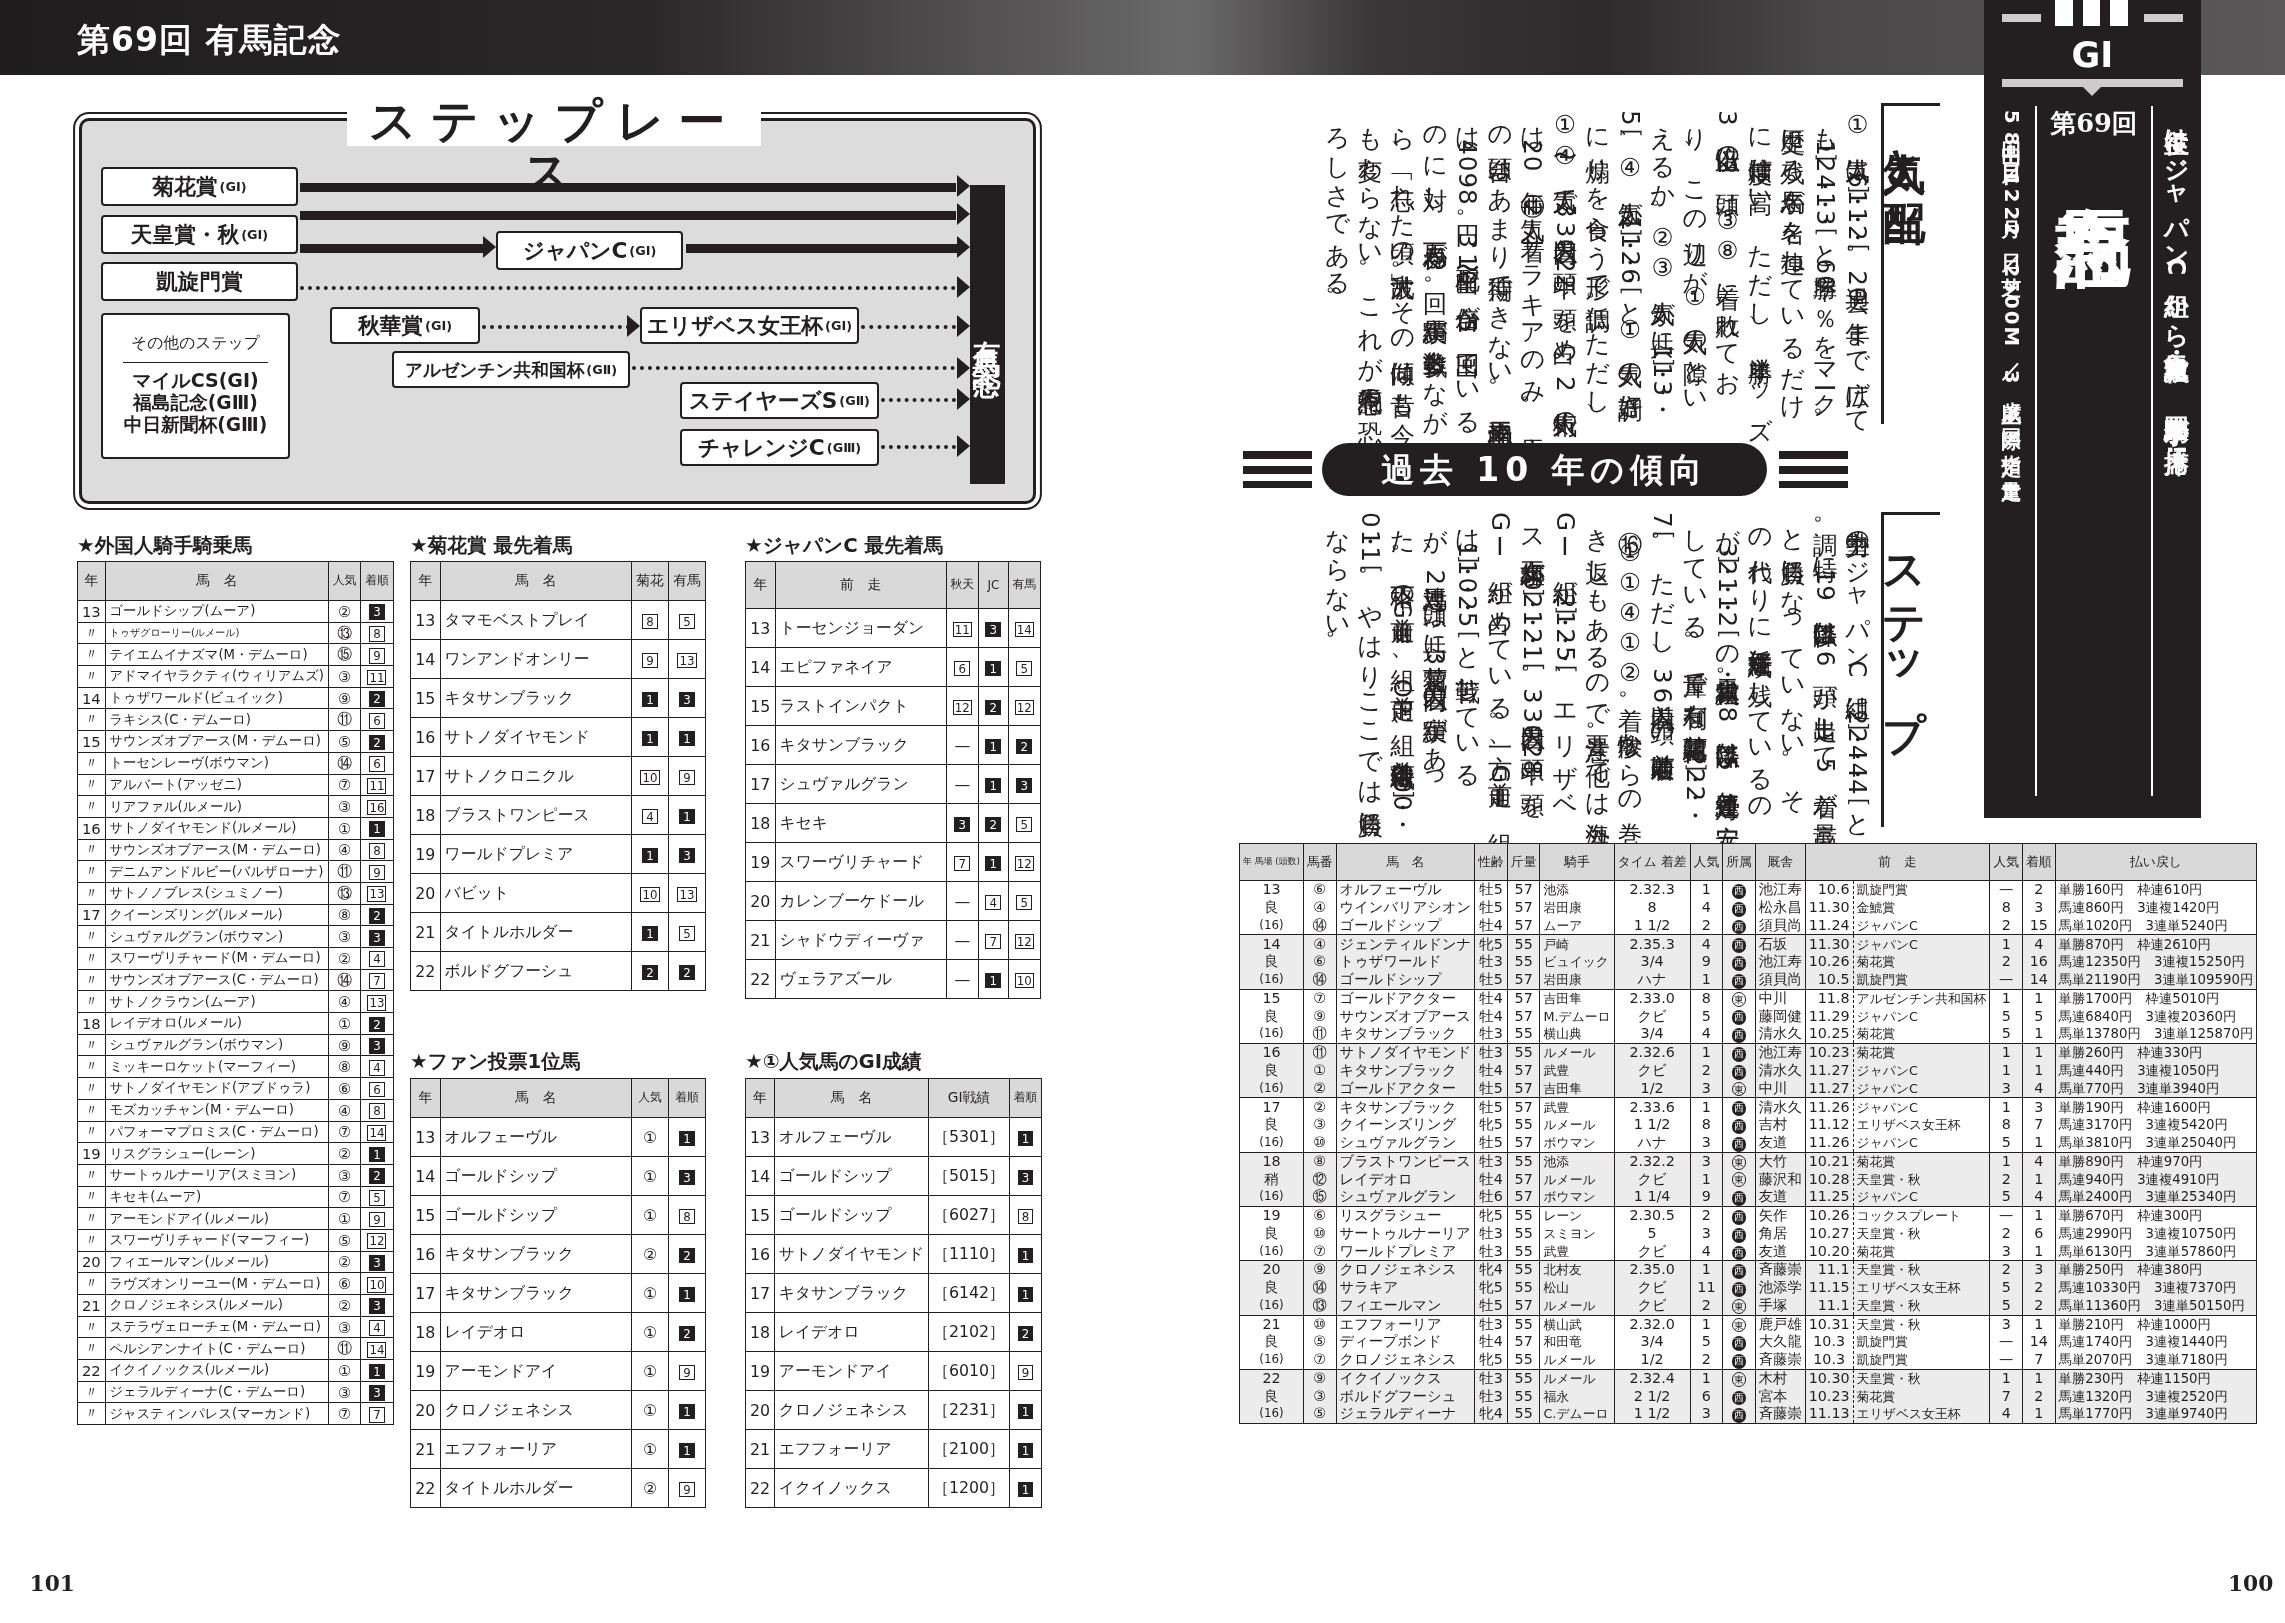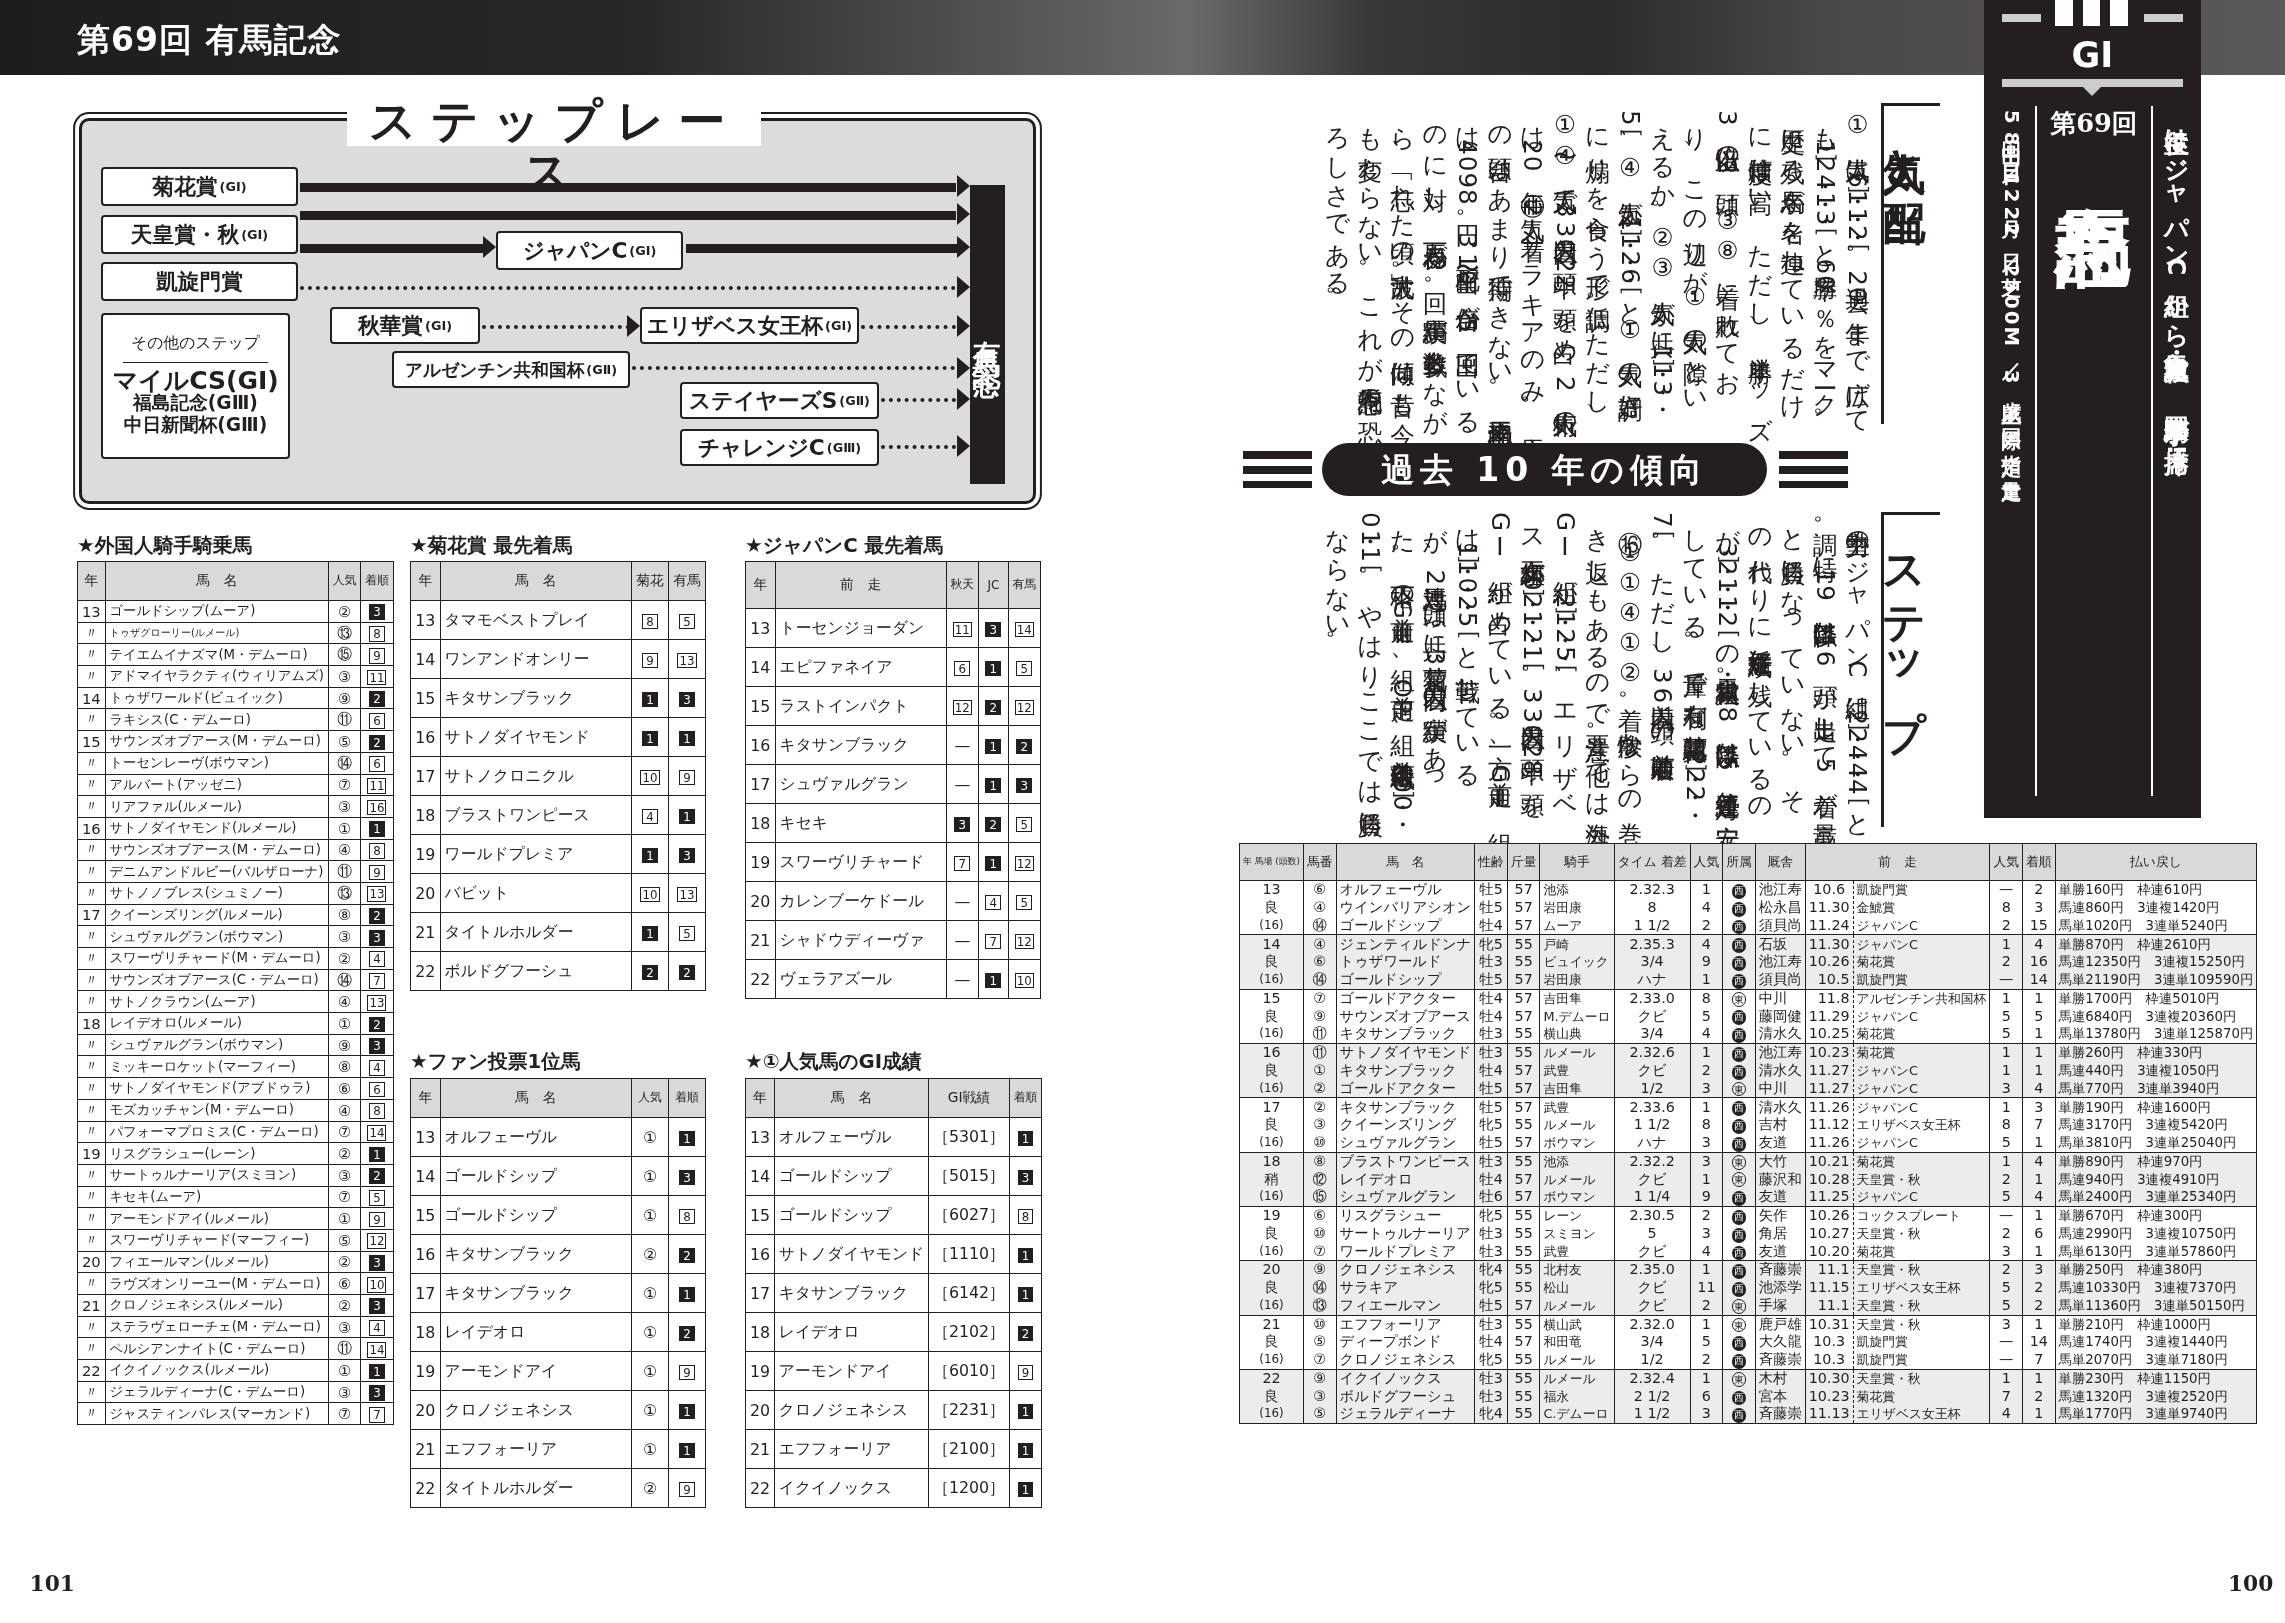--- a/index.html
+++ b/index.html
@@ -85,21 +85,21 @@
       <span>ステイヤーズS</span>
       <small>(GⅡ)</small>
     </div>
   <div class="box" style="left:680px;top:429px;width:199px;height:37px">
       <span>チャレンジC</span>
       <small>(GⅢ)</small>
     </div>
 
   <div class="box" style="left:101px;top:313px;width:189px;height:146px;flex-direction:column;justify-content:flex-start;padding-top:17.7px">
     <div style="font-size:15.8px;font-weight:normal;border-bottom:1px solid #231f20;padding:0 7.9px 7.9px;margin-bottom:7.9px">その他のステップ</div>
-    <div style="font-size:25px;line-height:21.7px;text-align:center">マイルCS(GⅠ)</div>
+    <div style="font-size:19px;line-height:21.7px;text-align:center">マイルCS(GⅠ)</div>
     <div style="font-size:18.7px;line-height:21.7px;text-align:center">福島記念(GⅢ)</div>
     <div style="font-size:18.7px;line-height:21.7px;text-align:right">中日新聞杯(GⅢ)</div>
   </div>
 
   <div class="ln" style="left:300px;top:183px;width:656px;height:8.9px"></div>
   <div class="arr" style="left:957px;top:175px"></div>
   <div class="ln" style="left:300px;top:211px;width:656px;height:8.9px"></div>
   <div class="arr" style="left:957px;top:203px"></div>
   <div class="ln" style="left:300px;top:244px;width:189px;height:8.9px"></div>
   <div class="arr" style="left:483px;top:236px"></div>
@@ -759,21 +759,21 @@
           <td class="c multi">
             <div><span style="display:inline-block;width:14.8px;height:14.8px;border-radius:50%;font-size:9.9px;line-height:14.8px;text-align:center;background:#231f20;color:#fff">西</span></div>
             <div><span style="display:inline-block;width:14.8px;height:14.8px;border-radius:50%;font-size:9.9px;line-height:14.8px;text-align:center;background:#231f20;color:#fff">西</span></div>
             <div><span style="display:inline-block;width:14.8px;height:14.8px;border-radius:50%;font-size:9.9px;line-height:14.8px;text-align:center;background:#231f20;color:#fff">西</span></div>
           </td>
           <td class="multi">
             <div>池江寿</div>
             <div>松永昌</div>
             <div>須貝尚</div>
           </td>
-          <td class="multi dl" style="text-align:center;width:41px">
+          <td class="multi dl" style="text-align:right;width:41px">
             <div>10.6</div>
             <div>11.30</div>
             <div>11.24</div>
           </td>
           <td class="multi dl" style="font-size:12.8px;border-left:none">
             <div>凱旋門賞</div>
             <div>金鯱賞</div>
             <div>ジャパンC</div>
           </td>
           <td class="c multi dl">

